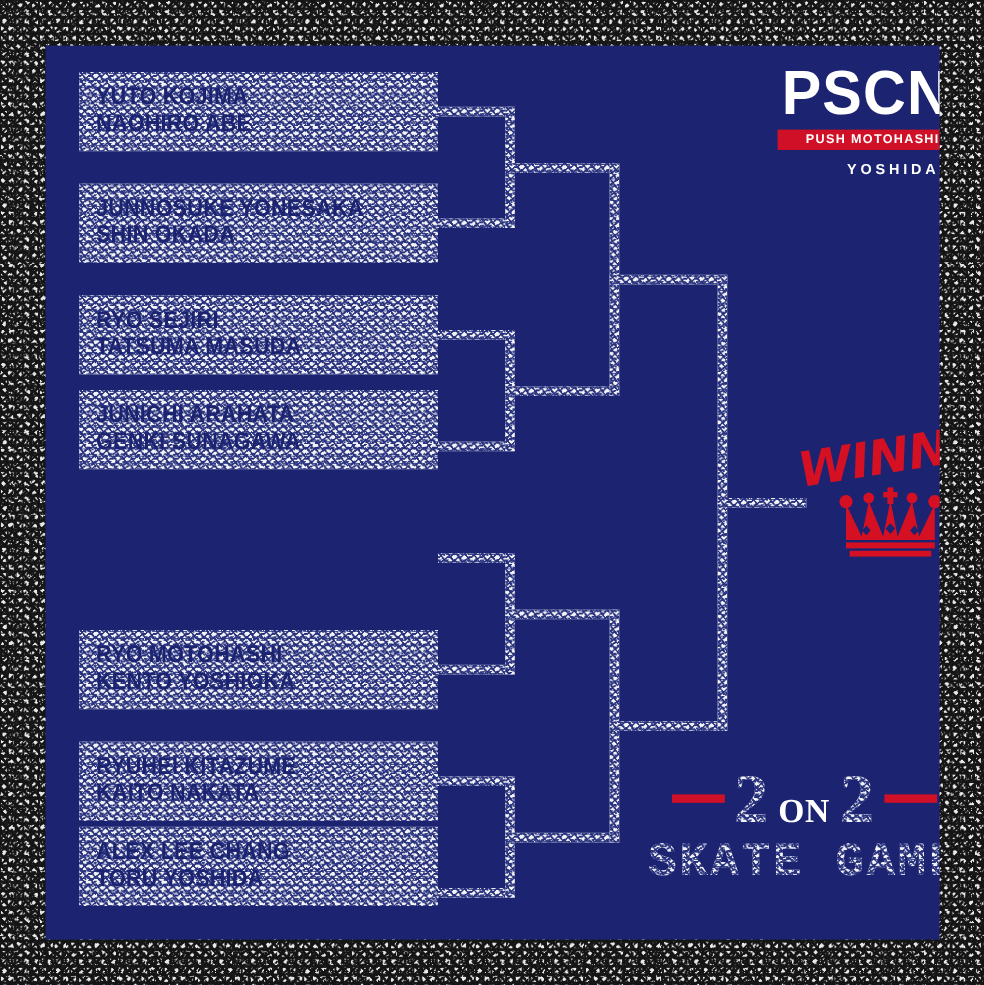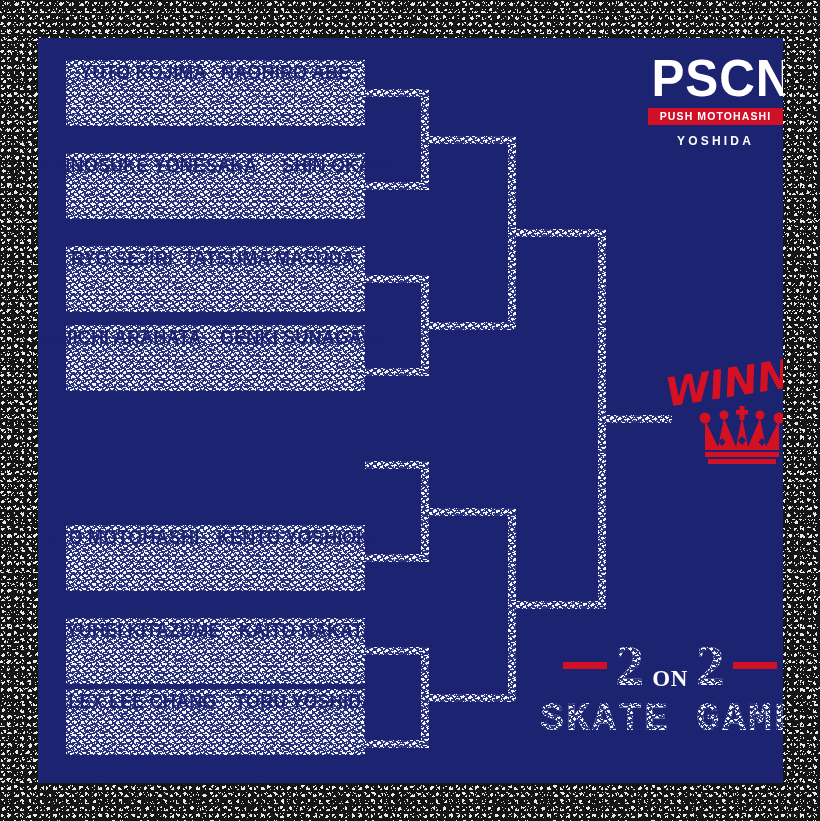--- a/index.html
+++ b/index.html
@@ -30,39 +30,39 @@
     background-color:#f4f4f6;
     background-image:
       repeating-linear-gradient(53deg, #26307c 0 1.4px, rgba(0,0,0,0) 1.4px 4.4px),
       repeating-linear-gradient(-37deg, #26307c 0 1.4px, rgba(0,0,0,0) 1.4px 4.4px),
       repeating-linear-gradient(12deg, #343e88 0 1px, rgba(0,0,0,0) 1px 5px);
     background-size:7px 7px, 9px 9px, 6px 6px;
   }
   
   .team-box{
     position:absolute;left:28px;width:299px;height:66px;
-    display:flex;justify-content:center;
+    display:flex;flex-direction:column;justify-content:center;
     box-sizing:border-box;padding:2px 0 2px 14px;
   }
   .team-line{
     color:#1c2370;
     font-family:"Liberation Sans", sans-serif;
     font-weight:700;
     font-size:20px;
     line-height:1.08;
     letter-spacing:0.2px;
     transform:scaleX(0.90);
     transform-origin:left center;
     white-space:nowrap;
   }
   
   .lh{position:absolute;height:8px;}
   .lv{position:absolute;width:8px;}
   
-  #pscn{position:absolute;left:610px;top:16px;width:135px;text-align:center;}
+  #pscn{position:absolute;left:610px;top:16px;width:135px;text-align:right;}
   #pscn .mark{
     color:#ffffff;font-weight:700;font-size:52px;line-height:0.95;
     letter-spacing:1px;transform:scaleX(0.95);
   }
   #pscn .redbar{
     background:#cf1026;margin:5px 0 0 0;padding:2px 0 3px;
     color:#ffffff;font-weight:700;font-size:10.5px;letter-spacing:1.1px;
   }
   #pscn .presents{
     color:#ffffff;font-weight:700;font-size:12px;letter-spacing:3.2px;
@@ -81,21 +81,21 @@
   
   #title-block{position:absolute;left:497px;top:600px;width:270px;text-align:center;}
   .row2on2{display:flex;align-items:center;justify-content:center;gap:8px;}
   .dash{width:44px;height:7px;background:#cf1026;}
   .big2{
     font-size:58px;font-weight:700;line-height:0.95;
     -webkit-background-clip:text;background-clip:text;color:transparent;
     font-family:"Liberation Serif", serif;
   }
   .onword{
-    font-size:23px;font-weight:700;line-height:0.95;align-self:flex-end;
+    font-size:28px;font-weight:700;line-height:0.95;align-self:flex-end;
     margin-bottom:3px;color:#ffffff;letter-spacing:0.5px;
     font-family:"Liberation Serif", serif;
   }
   .skate-game{
     margin-top:4px;font-size:40px;font-weight:700;letter-spacing:2px;
     -webkit-background-clip:text;background-clip:text;color:transparent;
     font-family:Liberation Mono, monospace;
   }
 </style>
 </head>

